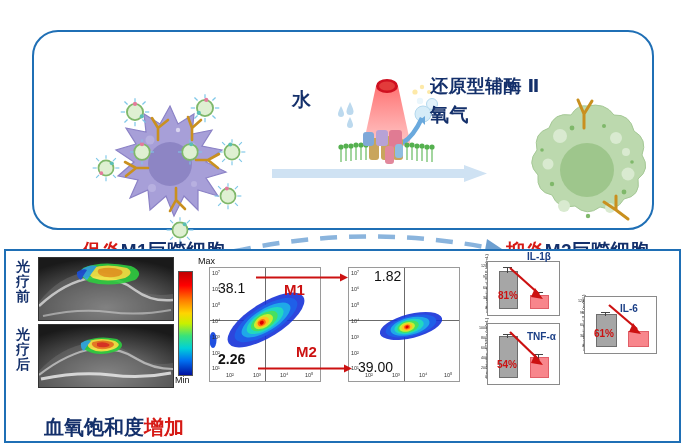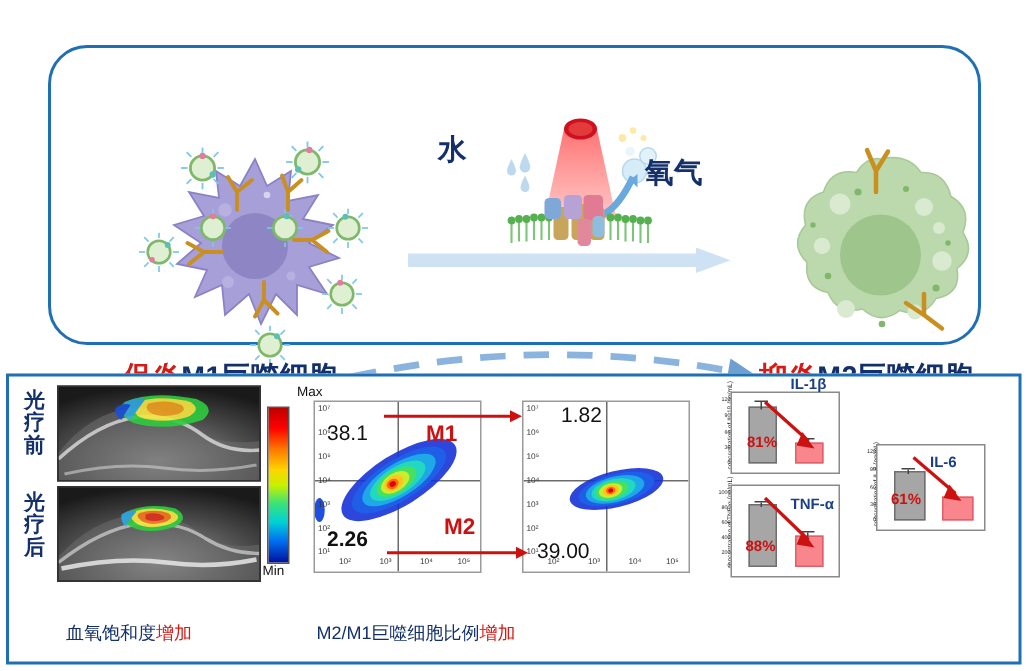--- a/index.html
+++ b/index.html
@@ -80,21 +80,21 @@
   .ytick{position:absolute;font-size:3.6px;color:#222;text-align:right;}
   .bar{position:absolute;bottom:6px;}
   .bar-gray{background:#a6a6a6;border:1px solid #6e6e6e;}
   .bar-pink{background:#f8868c;border:1px solid #e05f68;}
   .errbar{position:absolute;width:1px;background:#444;}
   .errcap{position:absolute;height:1px;background:#444;}
   .chart-name{position:absolute;font-weight:bold;color:#1b3f86;font-size:10px;}
   .pct{position:absolute;font-weight:bold;color:#cc1111;font-size:10px;}
 
   
-  .bcap{position:absolute;font-size:12px;font-weight:normal;color:#14306b;
+  .bcap{position:absolute;font-size:20px;font-weight:bold;color:#14306b;
         white-space:nowrap;}
   #cap-oxy{left:38px;top:163px;}
   #cap-ratio{left:205px;top:163px;}
   #cap-cyto{left:508px;top:163px;}
 </style>
 </head>
 <body>
 
 <div class="panel" id="top-panel">
 
@@ -292,20 +292,21 @@
       </g>
       <rect x="44" y="62" width="11" height="14" rx="3" fill="#7fa8d8"></rect>
       <rect x="57" y="60" width="12" height="16" rx="3" fill="#b7a2d6"></rect>
       <rect x="70" y="60" width="13" height="17" rx="3" fill="#e07b93"></rect>
       <rect x="66" y="76" width="9" height="18" rx="3" fill="#e2889c"></rect>
       <rect x="76" y="74" width="8" height="14" rx="3" fill="#8fbde0"></rect>
     </g>
   </svg>
 
   <div class="label-cn" id="water-label">水</div>
+  <div class="label-cn" id="nadph-label">还原型辅酶 Ⅱ</div>
   <div class="label-cn" id="oxygen-label">氧气</div>
 
   <svg id="big-arrow" viewBox="0 0 215 17">
     <path d="M0 4 L192 4 L192 0 L215 8.5 L192 17 L192 13 L0 13 Z" fill="#cfe2f3"></path>
   </svg>
 
   <svg id="m2-cell-art" viewBox="0 0 150 150">
     <path d="M75 14 q18 -4 27 9 q16 -1 20 16 q14 8 8 24 q9 14 -4 24 q3 17 -14 20
              q-8 14 -24 8 q-13 10 -25 -1 q-17 4 -23 -11 q-16 -3 -14 -20
              q-12 -12 -1 -25 q-4 -17 12 -22 q5 -16 22 -13 q7 -11 16 -9 Z" fill="#bcd9ae" stroke="#a6c997" stroke-width="1"></path>
@@ -501,21 +502,21 @@
     <div class="errcap" style="left:15px;bottom:49px;width:9px;"></div>
     <div class="bar bar-pink" style="left:42px;width:17px;height:19px;"></div>
     <div class="errbar" style="left:50px;bottom:25px;height:4px;"></div>
     <div class="errcap" style="left:46px;bottom:29px;width:9px;"></div>
     <svg style="position:absolute;left:20px;top:6px;" width="40" height="38" viewBox="0 0 40 38">
       <line x1="2" y1="2" x2="31" y2="30" stroke="#cc1111" stroke-width="2.2"></line>
       <path d="M27 24 L35 35 L23 33 Z" fill="#cc1111"></path>
     </svg>
   </div>
   <div class="chart-name" style="left:521px;top:80px;">TNF-α</div>
-  <div class="pct" style="left:491px;top:108px;">88%</div>
+  <div class="pct" style="left:491px;top:108px;">54%</div>
 
   <div class="ylab" style="left:575px;top:100px;">concentration of IL-6 (pg/mL)</div>
   <div class="bchart" id="chart-il6">
     <div class="ytick" style="left:-10px;top:2px;width:9px;">120</div>
     <div class="ytick" style="left:-10px;top:14px;width:9px;">90</div>
     <div class="ytick" style="left:-10px;top:26px;width:9px;">60</div>
     <div class="ytick" style="left:-10px;top:37px;width:9px;">30</div>
     <div class="ytick" style="left:-10px;top:47px;width:9px;">0</div>
     <div class="bar bar-gray" style="left:11px;width:19px;height:31px;"></div>
     <div class="errbar" style="left:20px;bottom:37px;height:3px;"></div>
@@ -524,15 +525,14 @@
     <svg style="position:absolute;left:22px;top:6px;" width="40" height="34" viewBox="0 0 40 34">
       <line x1="2" y1="2" x2="30" y2="26" stroke="#cc1111" stroke-width="2.2"></line>
       <path d="M26 20 L34 31 L22 29 Z" fill="#cc1111"></path>
     </svg>
   </div>
   <div class="chart-name" style="left:614px;top:52px;">IL-6</div>
   <div class="pct" style="left:588px;top:77px;">61%</div>
 
   <div class="bcap" id="cap-oxy"><span>血氧饱和度</span><span class="red">增加</span></div>
 
-  <div class="bcap" id="cap-ratio"><span>M2/M1巨噬细胞比例</span><span class="red">增加</span></div>
 
 </div>
 
 </body></html>

